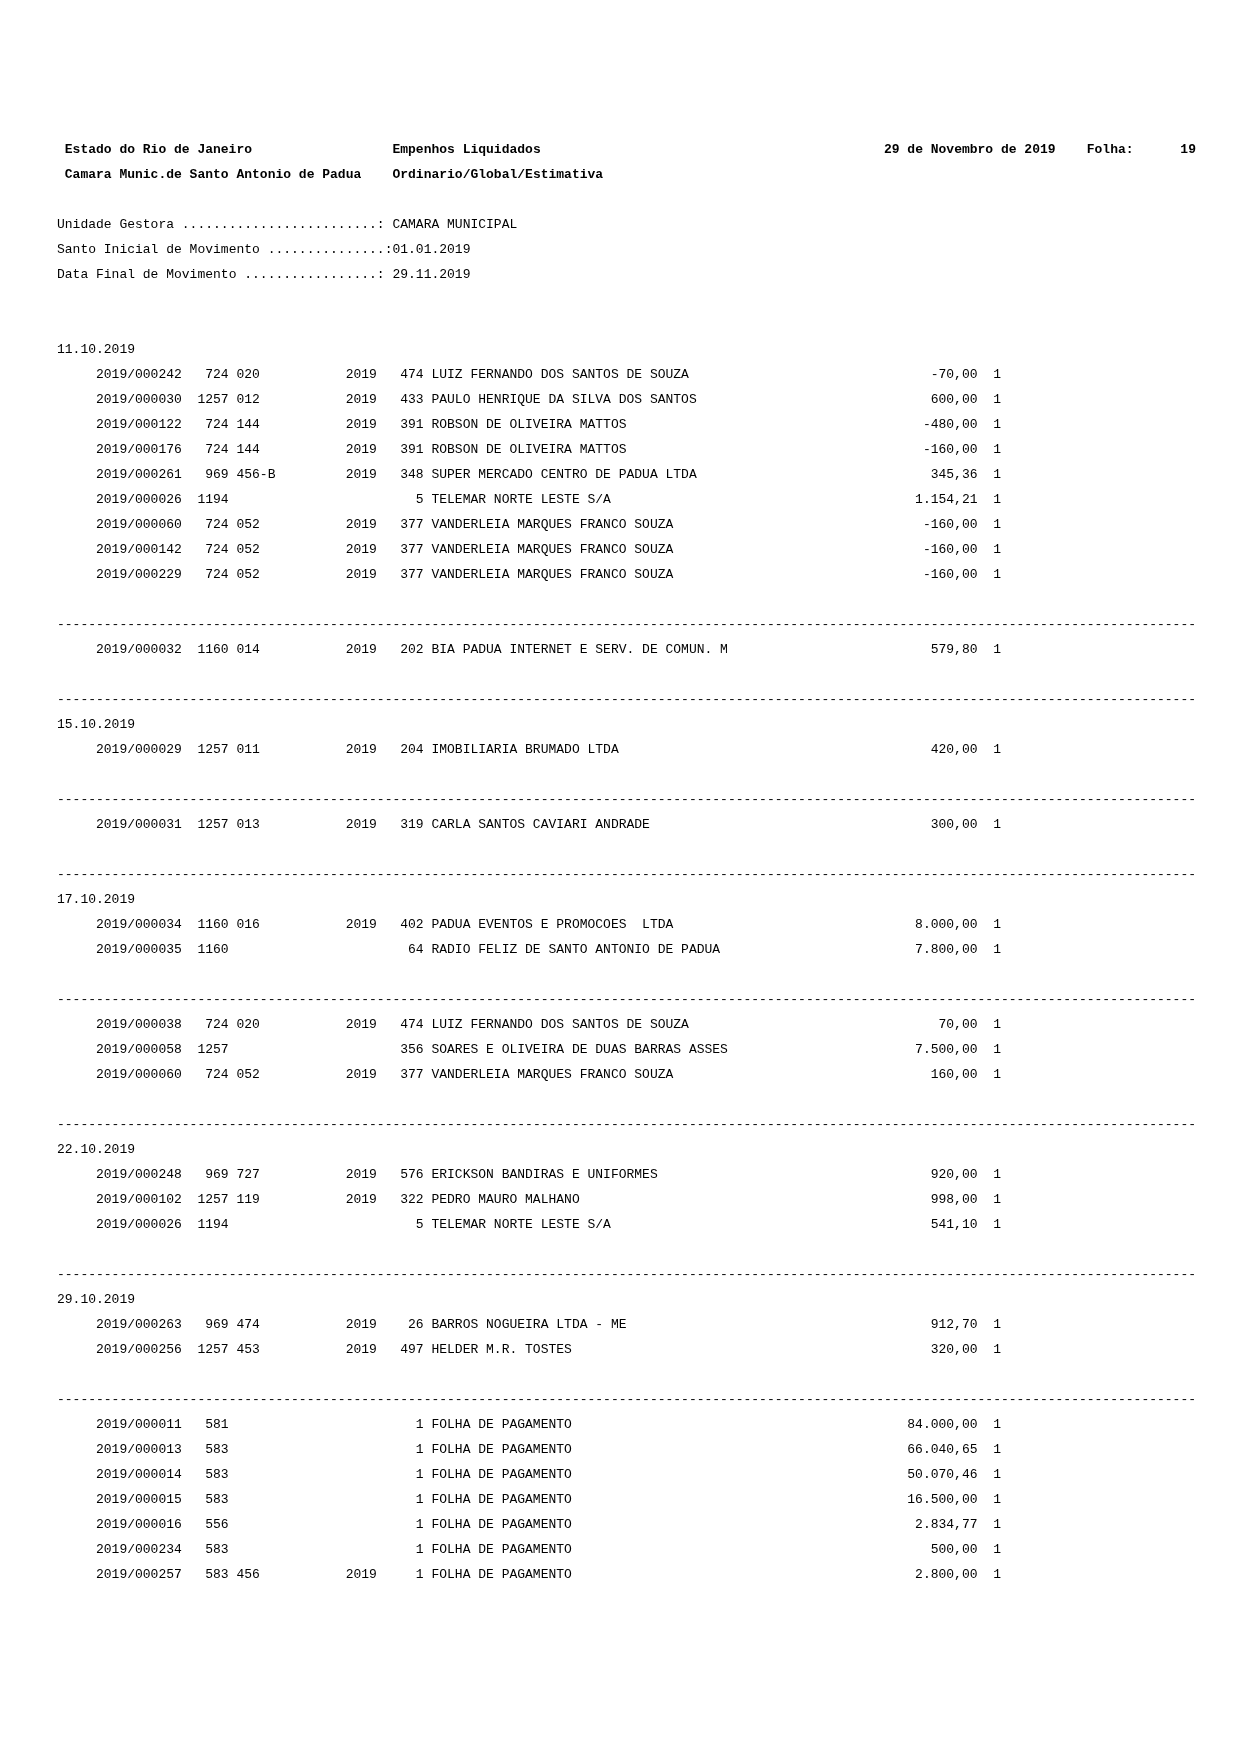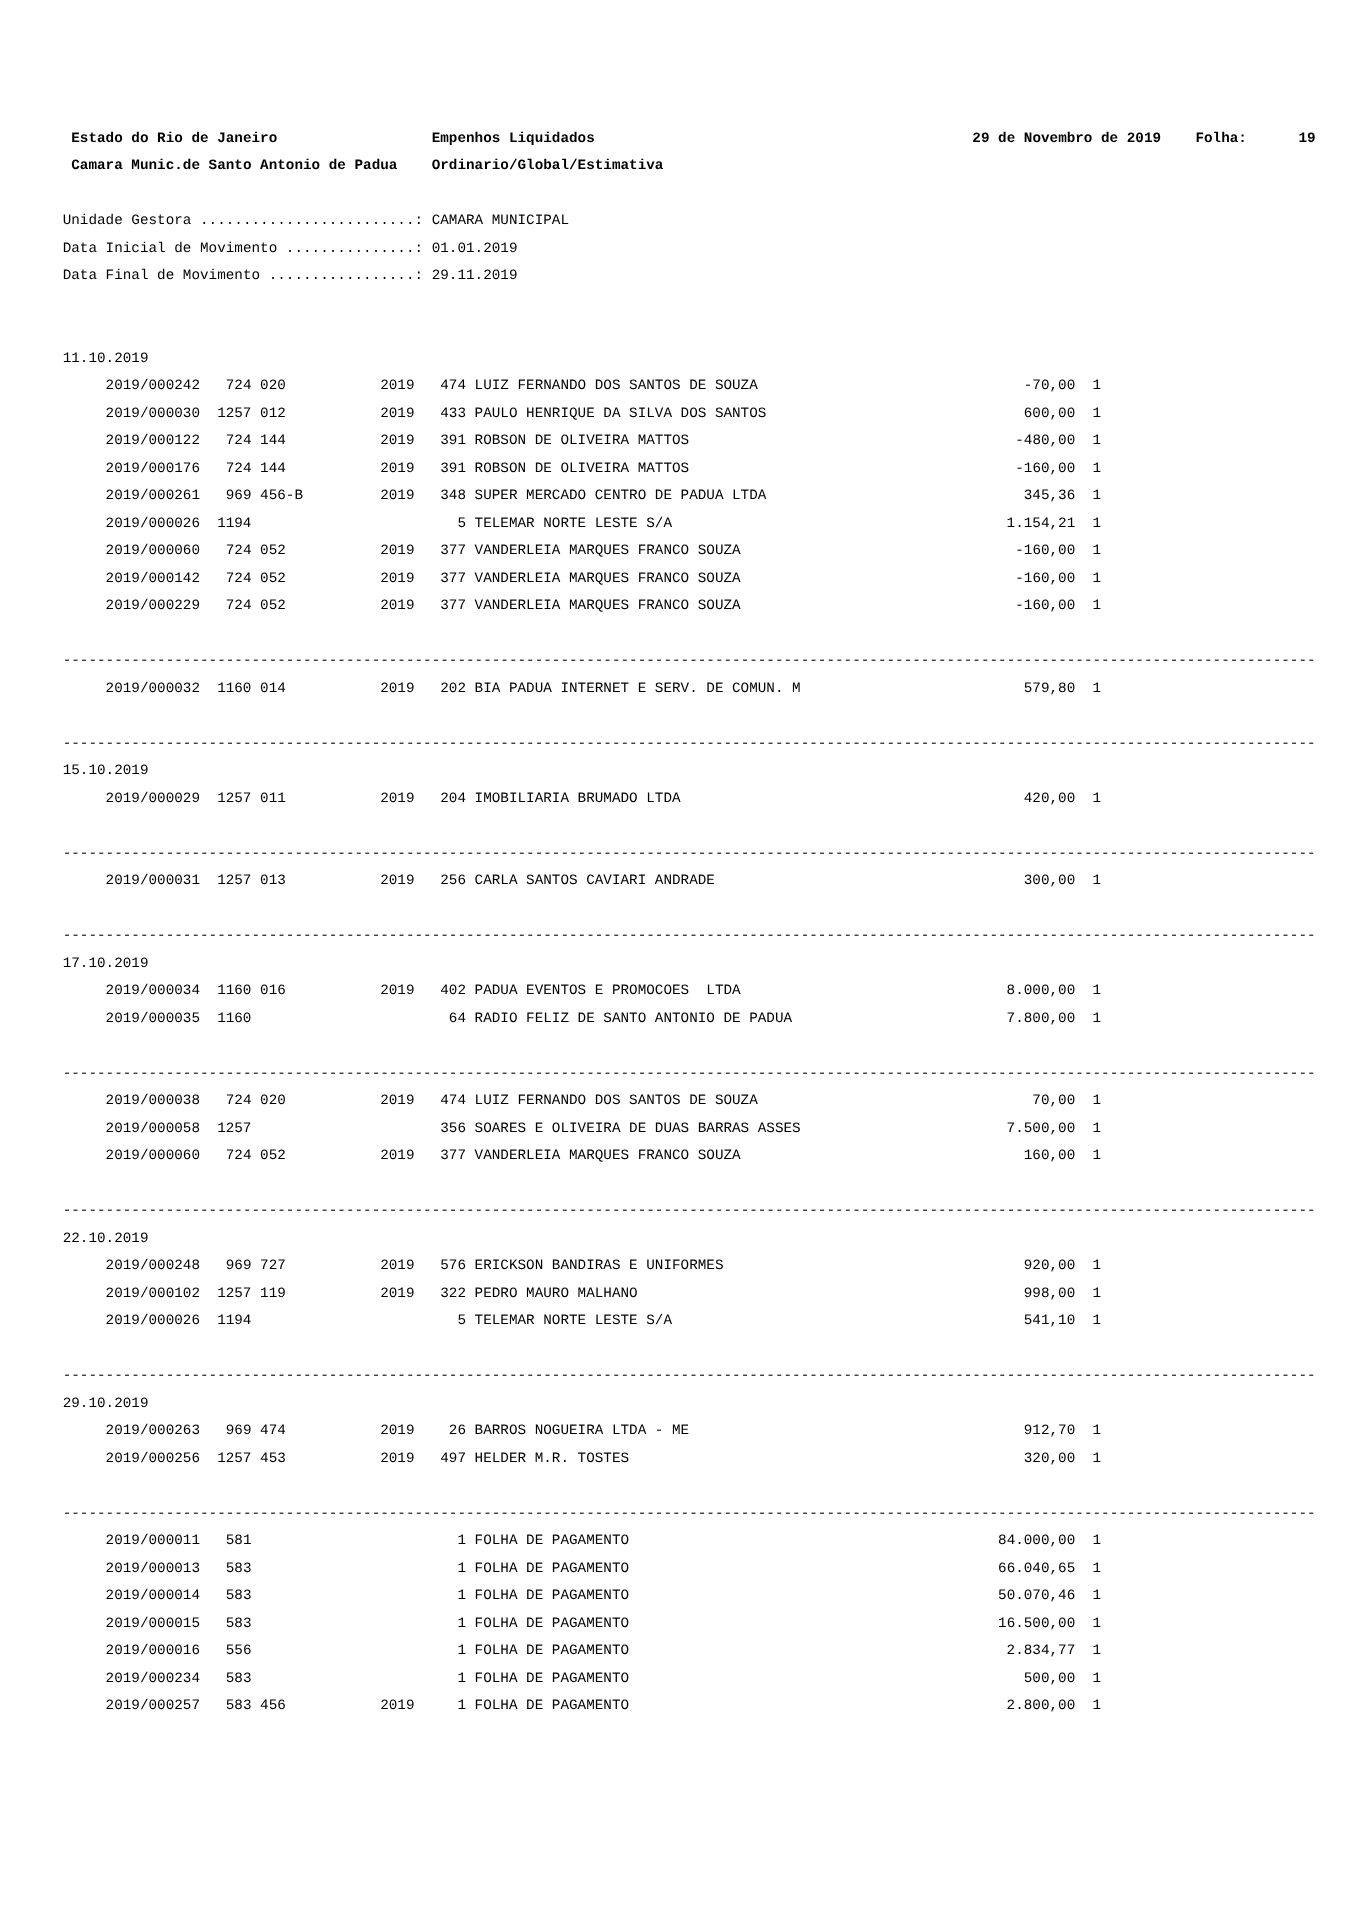--- a/index.html
+++ b/index.html
@@ -8,20 +8,21 @@
     background:#ffffff;color:#000000;
     font-family:"Liberation Mono","DejaVu Sans Mono",monospace;
     overflow:hidden;
   }
   .report{
     position:relative;
     padding:113px 0 0 57px;
     font-size:13px;
     line-height:25px;
     width:1146px;
+    margin-top:24px;
   }
   .line{position:relative;height:25px;}
   .bold{font-weight:bold;}
   .at{position:absolute;top:0;white-space:pre;}
   .ra{text-align:right;display:inline-block;}
   .w4{width:4ch}.w5{width:5ch}.w9{width:9ch}.w15{width:15ch}
   .c0{left:0ch}.c1{left:1ch}.c5{left:5ch}.c8{left:8ch}
   .c17{left:17ch}.c23{left:23ch}.c37{left:37ch}.c42{left:42ch}
   .c43{left:43ch}.c48{left:48ch}.c103{left:103ch}.c106{left:106ch}
   .c108{left:108ch}.c118{left:118ch}.c120{left:120ch}
@@ -45,21 +46,21 @@
     <span class="at c43">Ordinario/Global/Estimativa</span>
   </div>
 
   <div class="line"></div>
 
   <div class="line">
     <span class="at c0">Unidade Gestora .........................:</span>
     <span class="at c43">CAMARA MUNICIPAL</span>
   </div>
   <div class="line">
-    <span class="at c0">Data Inicial de Movimento ...............:</span>
+    <span class="at c0">Santo Inicial de Movimento ...............:</span>
     <span class="at c43">01.01.2019</span>
   </div>
   <div class="line">
     <span class="at c0">Data Final de Movimento .................:</span>
     <span class="at c43">29.11.2019</span>
   </div>
 
   <div class="line"></div>
   <div class="line"></div>
 
@@ -189,21 +190,21 @@
       </div>
       <div class="line"></div>
       <div class="line">
         <span class="at c0">--------------------------------------------------------------------------------------------------------------------------------------------------</span>
       </div>
       <div class="line">
         <span class="at c5">2019/000031</span>
         <span class="at c17 ra w5">1257</span>
         <span class="at c23">013</span>
         <span class="at c37">2019</span>
-        <span class="at c42 ra w5">256</span>
+        <span class="at c42 ra w5">319</span>
         <span class="at c48">CARLA SANTOS CAVIARI ANDRADE</span>
         <span class="at c103 ra w15">300,00</span>
         <span class="at c120">1</span>
       </div>
       <div class="line"></div>
       <div class="line">
         <span class="at c0">--------------------------------------------------------------------------------------------------------------------------------------------------</span>
       </div>
       <div class="line">
         <span class="at c0">17.10.2019</span>

